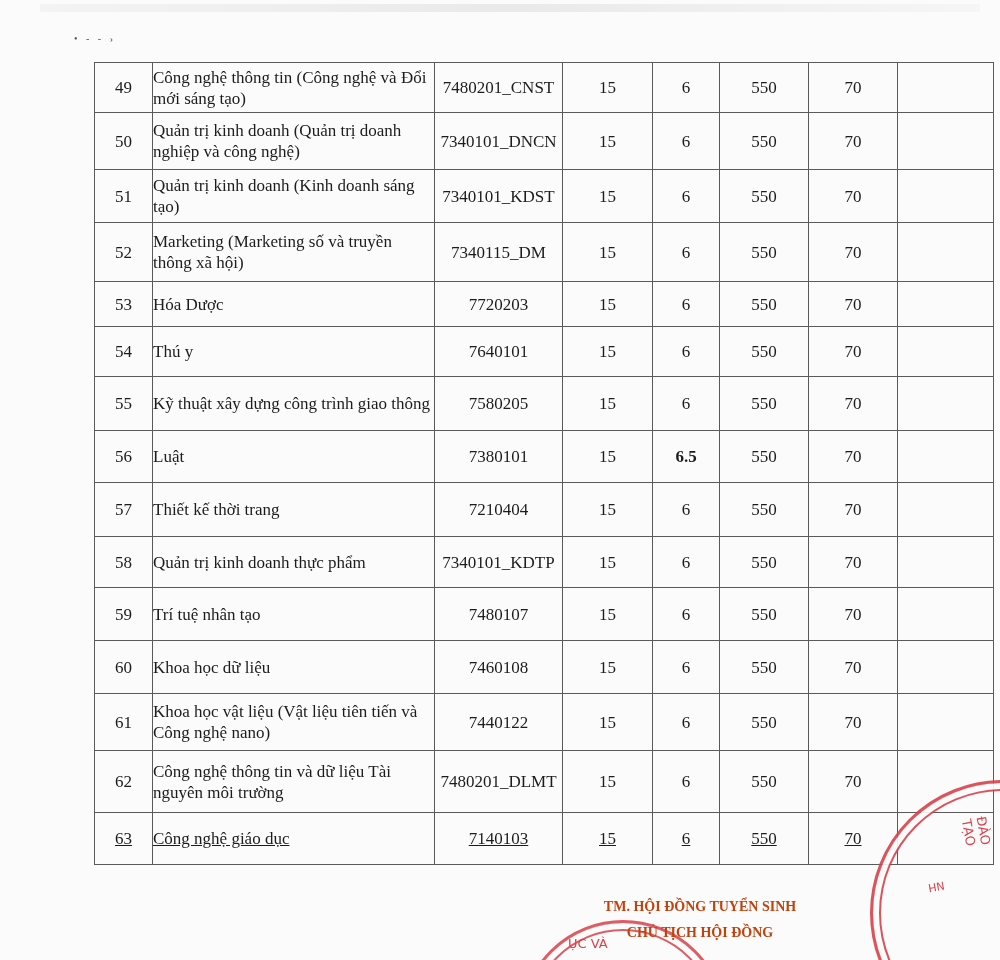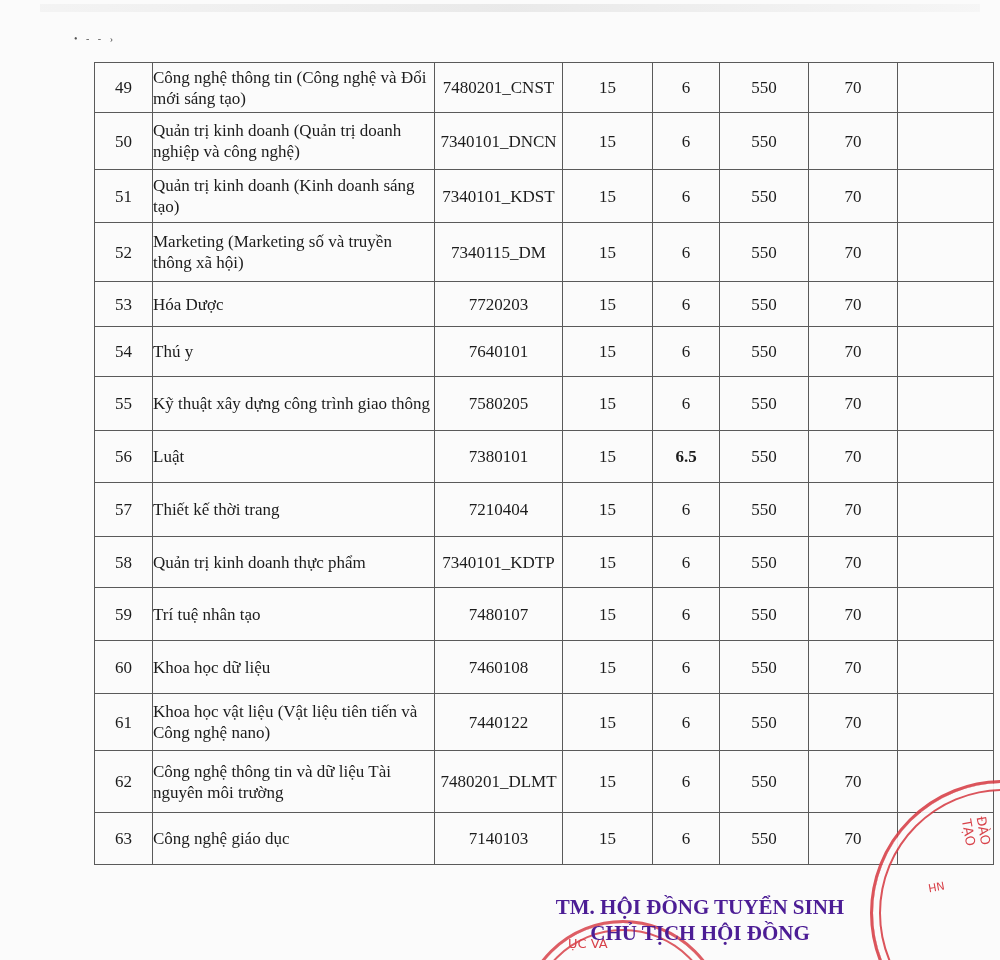--- a/index.html
+++ b/index.html
@@ -9,21 +9,21 @@
               background:linear-gradient(90deg, rgba(200,200,200,0.15), rgba(180,180,180,0.25), rgba(200,200,200,0.1)); }
   .mark { position:absolute; left:74px; top:33px; font-size:10px; color:#555; letter-spacing:3px; }
   table.grid { position:absolute; left:94px; top:62px; border-collapse:collapse; table-layout:fixed; }
   table.grid td { border:1px solid #5a5a5a; font-size:17px; line-height:21px; padding:0; vertical-align:middle; }
   td.stt { width:57px; text-align:center; }
   td.name { width:281px; text-align:left; padding-left:3px; }
   td.code { width:127px; text-align:center; white-space:nowrap; font-size:17px; }
   td.n { text-align:center; }
   td.c1 { width:89px; } td.c2 { width:66px; } td.c3 { width:88px; } td.c4 { width:88px; } td.c5 { width:95px; }
   td.bold { font-weight:bold; }
-  .sig { position:absolute; left:520px; top:894px; width:360px; text-align:center; font-weight:bold; font-size:21px; line-height:26px; color:#4c1d95; }
+  .sig { position:absolute; left:520px; top:894px; width:360px; text-align:center; font-weight:bold; font-size:14px; line-height:26px; color:#c2410c; }
   .stamp-right { position:absolute; left:870px; top:780px; width:260px; height:260px; border-radius:50%;
                  border:3px solid #d8424a; box-shadow: inset 0 0 0 6px #fbfbfb, inset 0 0 0 8px #d8424a; opacity:0.9; }
   .stamp-left { position:absolute; left:520px; top:920px; width:200px; height:200px; border-radius:50%;
                 border:3px solid #d8424a; box-shadow: inset 0 0 0 6px #fbfbfb, inset 0 0 0 8px #d8424a; opacity:0.85; }
   .stamp-text { position:absolute; color:#d8424a; font-family:"DejaVu Sans",sans-serif; font-size:13px; }
 </style>
 </head>
 <body>
 
 <div class="topnoise"></div>
@@ -164,21 +164,21 @@
       <tr style="height: 62px; margin-left: 12px;">
         <td class="stt">62</td>
         <td class="name">Công nghệ thông tin và dữ liệu Tài nguyên môi trường</td>
         <td class="code">7480201_DLMT</td>
         <td class="n c1">15</td>
         <td class="n c2">6</td>
         <td class="n c3">550</td>
         <td class="n c4">70</td>
         <td class="n c5"></td>
       </tr>
-      <tr style="height: 52px;">
+      <tr style="height: 52px; text-decoration: underline;">
         <td class="stt">63</td>
         <td class="name">Công nghệ giáo dục</td>
         <td class="code">7140103</td>
         <td class="n c1">15</td>
         <td class="n c2">6</td>
         <td class="n c3">550</td>
         <td class="n c4">70</td>
         <td class="n c5"></td>
       </tr>
     </tbody>

